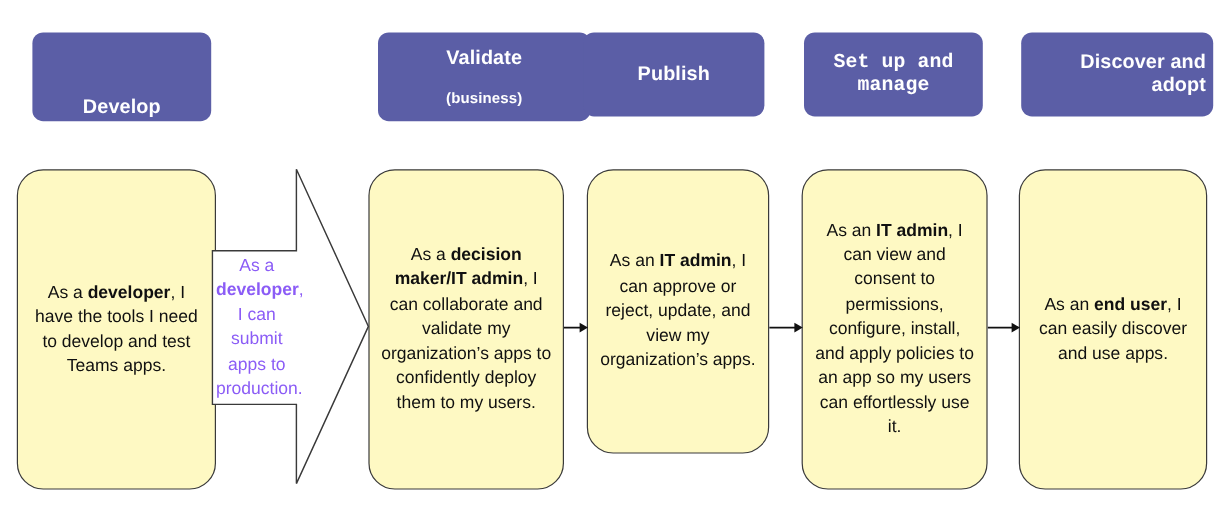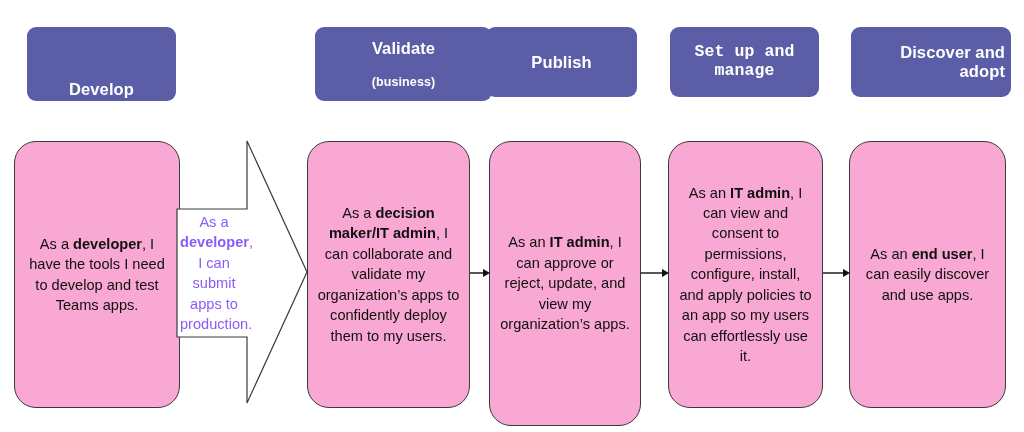--- a/index.html
+++ b/index.html
@@ -43,21 +43,21 @@
     font-size: 12.5px;
     font-weight: bold;
     line-height: 1.15;
     margin-top: 17px;
   }
 
   
   .persona-card {
     position: absolute;
     box-sizing: border-box;
-    background: #f9a8d4;
+    background: #fef9c3;
     border: 1.1px solid #3a3a3a;
     border-radius: 22px;
     display: flex;
     align-items: center;
     justify-content: center;
     text-align: center;
   }
   .persona-card .card-text {
     font-size: 14.6px;
     line-height: 1.40;
@@ -126,21 +126,21 @@
   </div>
 
   <div class="persona-card" style="left:14px; top:141px; width:166px; height:267px;justify-content:flex-end;">
     <div class="card-text">As a <b>developer</b>, I have the tools I need to develop and test Teams apps.</div>
   </div>
 
   <div class="persona-card" style="left:307px; top:141px; width:163px; height:267px;">
     <div class="card-text">As a <b>decision maker/IT admin</b>, I can collaborate and validate my organization’s apps to confidently deploy them to my users.</div>
   </div>
 
-  <div class="persona-card" style="left:489px; top:141px; width:152px; height:285px;">
+  <div class="persona-card" style="left:489px; top:141px; width:152px; height:237px;">
     <div class="card-text">As an <b>IT admin</b>, I can approve or reject, update, and view my organization’s apps.</div>
   </div>
 
   <div class="persona-card" style="left:668px; top:141px; width:155px; height:267px;">
     <div class="card-text">As an <b>IT admin</b>, I can view and consent to permissions, configure, install, and apply policies to an app so my users can effortlessly use it.</div>
   </div>
 
   <div class="persona-card" style="left:849px; top:141px; width:157px; height:267px;">
     <div class="card-text">As an <b>end user</b>, I can easily discover and use apps.</div>
   </div>

